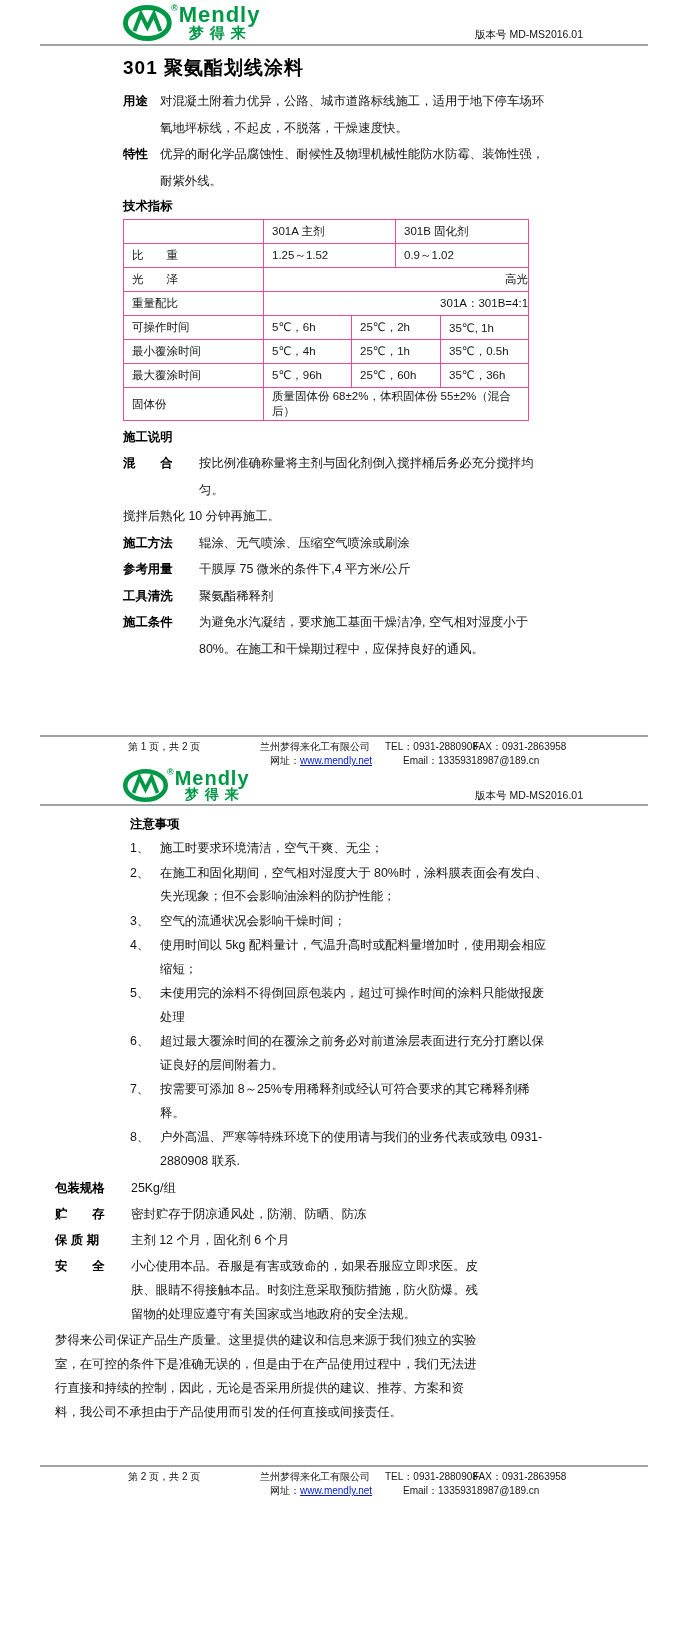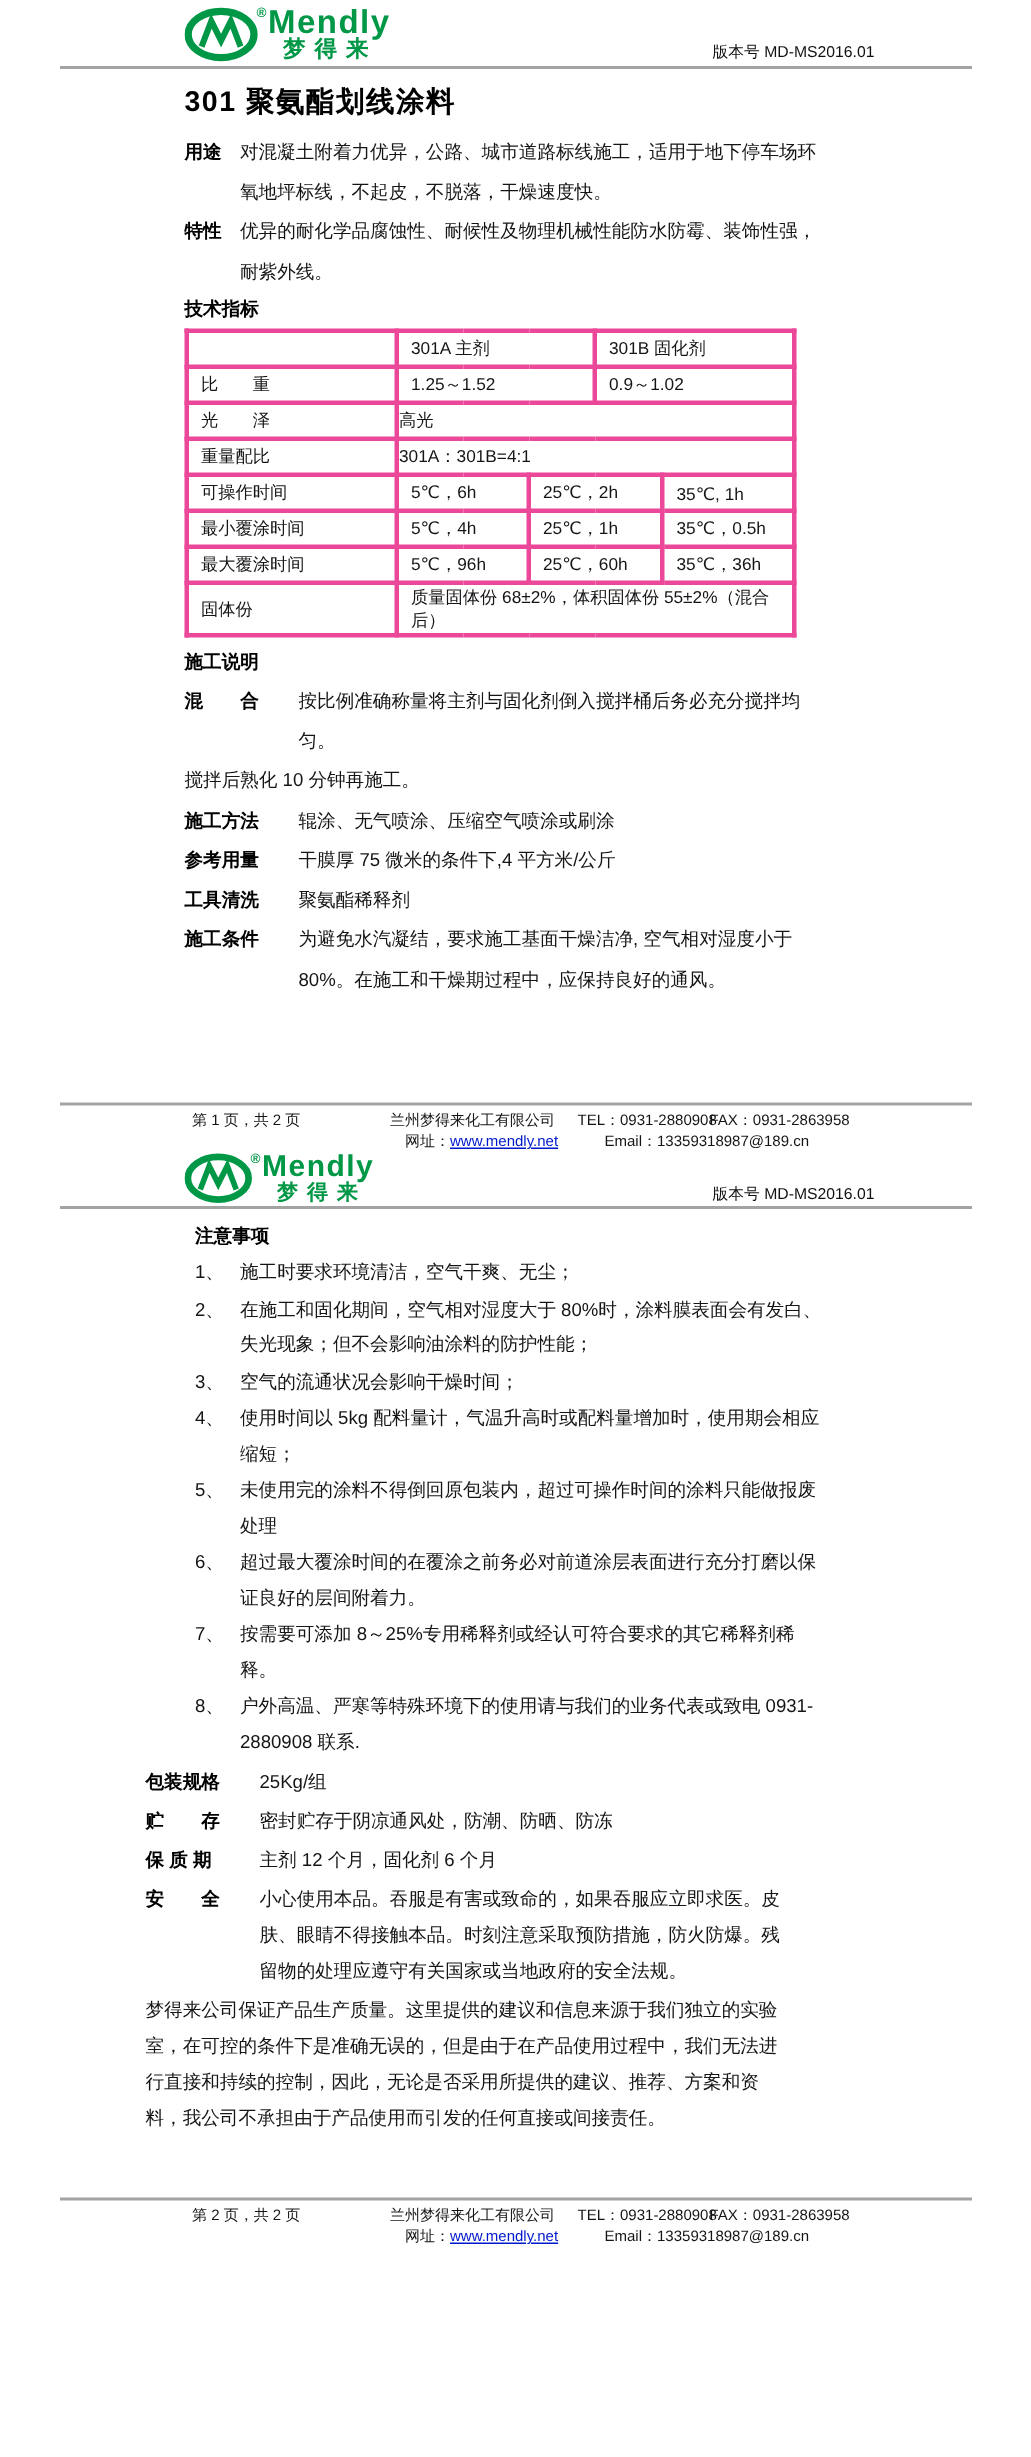--- a/index.html
+++ b/index.html
@@ -26,41 +26,41 @@
   
   .p1-header { display:flex; justify-content:space-between; align-items:flex-end; padding:5px 104px 2px 123px; height:44px; }
   .doc-title { margin:9px 0 7px 123px; font-size:19px; font-weight:bold; letter-spacing:1px; color:#000; }
 
   .kv-row { display:flex; margin-left:123px; width:425px; font-size:12.4px; line-height:26.5px; }
   .kv-label { flex:0 0 37px; font-weight:bold; color:#000; white-space:nowrap; }
   .kv-text { flex:1; }
 
   .tech-heading, .block-heading { margin:4px 0 4px 123px; font-size:12.4px; font-weight:bold; color:#000; }
   table.tech { border-collapse:collapse; margin-left:123px; width:405px; table-layout:fixed; font-size:11.5px; }
-  table.tech td { border:3px solid #ec4899; height:24px; padding:1px 0 1px 8px; vertical-align:middle; }
-  table.tech td.c { text-align:left; padding-left:0; }
+  table.tech td { border:1px solid #ec4899; height:24px; padding:1px 0 1px 8px; vertical-align:middle; }
+  table.tech td.c { text-align:right; padding-left:0; }
 
   .cons-row { display:flex; margin-left:123px; width:430px; font-size:12.4px; line-height:26.5px; }
   .cons-label { flex:0 0 76px; font-weight:bold; color:#000; white-space:nowrap; }
   .cons-text { flex:1; }
   .cons-cont { margin-left:123px; width:430px; font-size:12.4px; line-height:26.5px; }
 
   .footer-p1 { top:735px; }
 
   
   .page2 { position:absolute; top:768px; left:0; width:687px; height:870px; }
   .p2-header { display:flex; justify-content:space-between; align-items:flex-end; padding:0 104px 1px 123px; height:36px; }
 
   .notes { margin-top:10px; }
   .note-item { display:flex; margin:1px 0 1px 130px; width:420px; font-size:12.4px; line-height:23.5px; }
   .note-num { flex:0 0 30px; }
   .note-text { flex:1; }
 
   .specs { margin-top:3px; }
-  .spec-row { display:flex; margin:2px 0 2px 97px; width:430px; font-size:12.4px; line-height:24px; }
+  .spec-row { display:flex; margin:2px 0 2px 55px; width:430px; font-size:12.4px; line-height:24px; }
   .spec-label { flex:0 0 76px; font-weight:bold; color:#000; white-space:nowrap; }
   .spec-text { flex:1; }
 
   .footer-p2 { top:697px; }
 </style>
 </head>
 <body>
 
 <div class="sheet">
 

